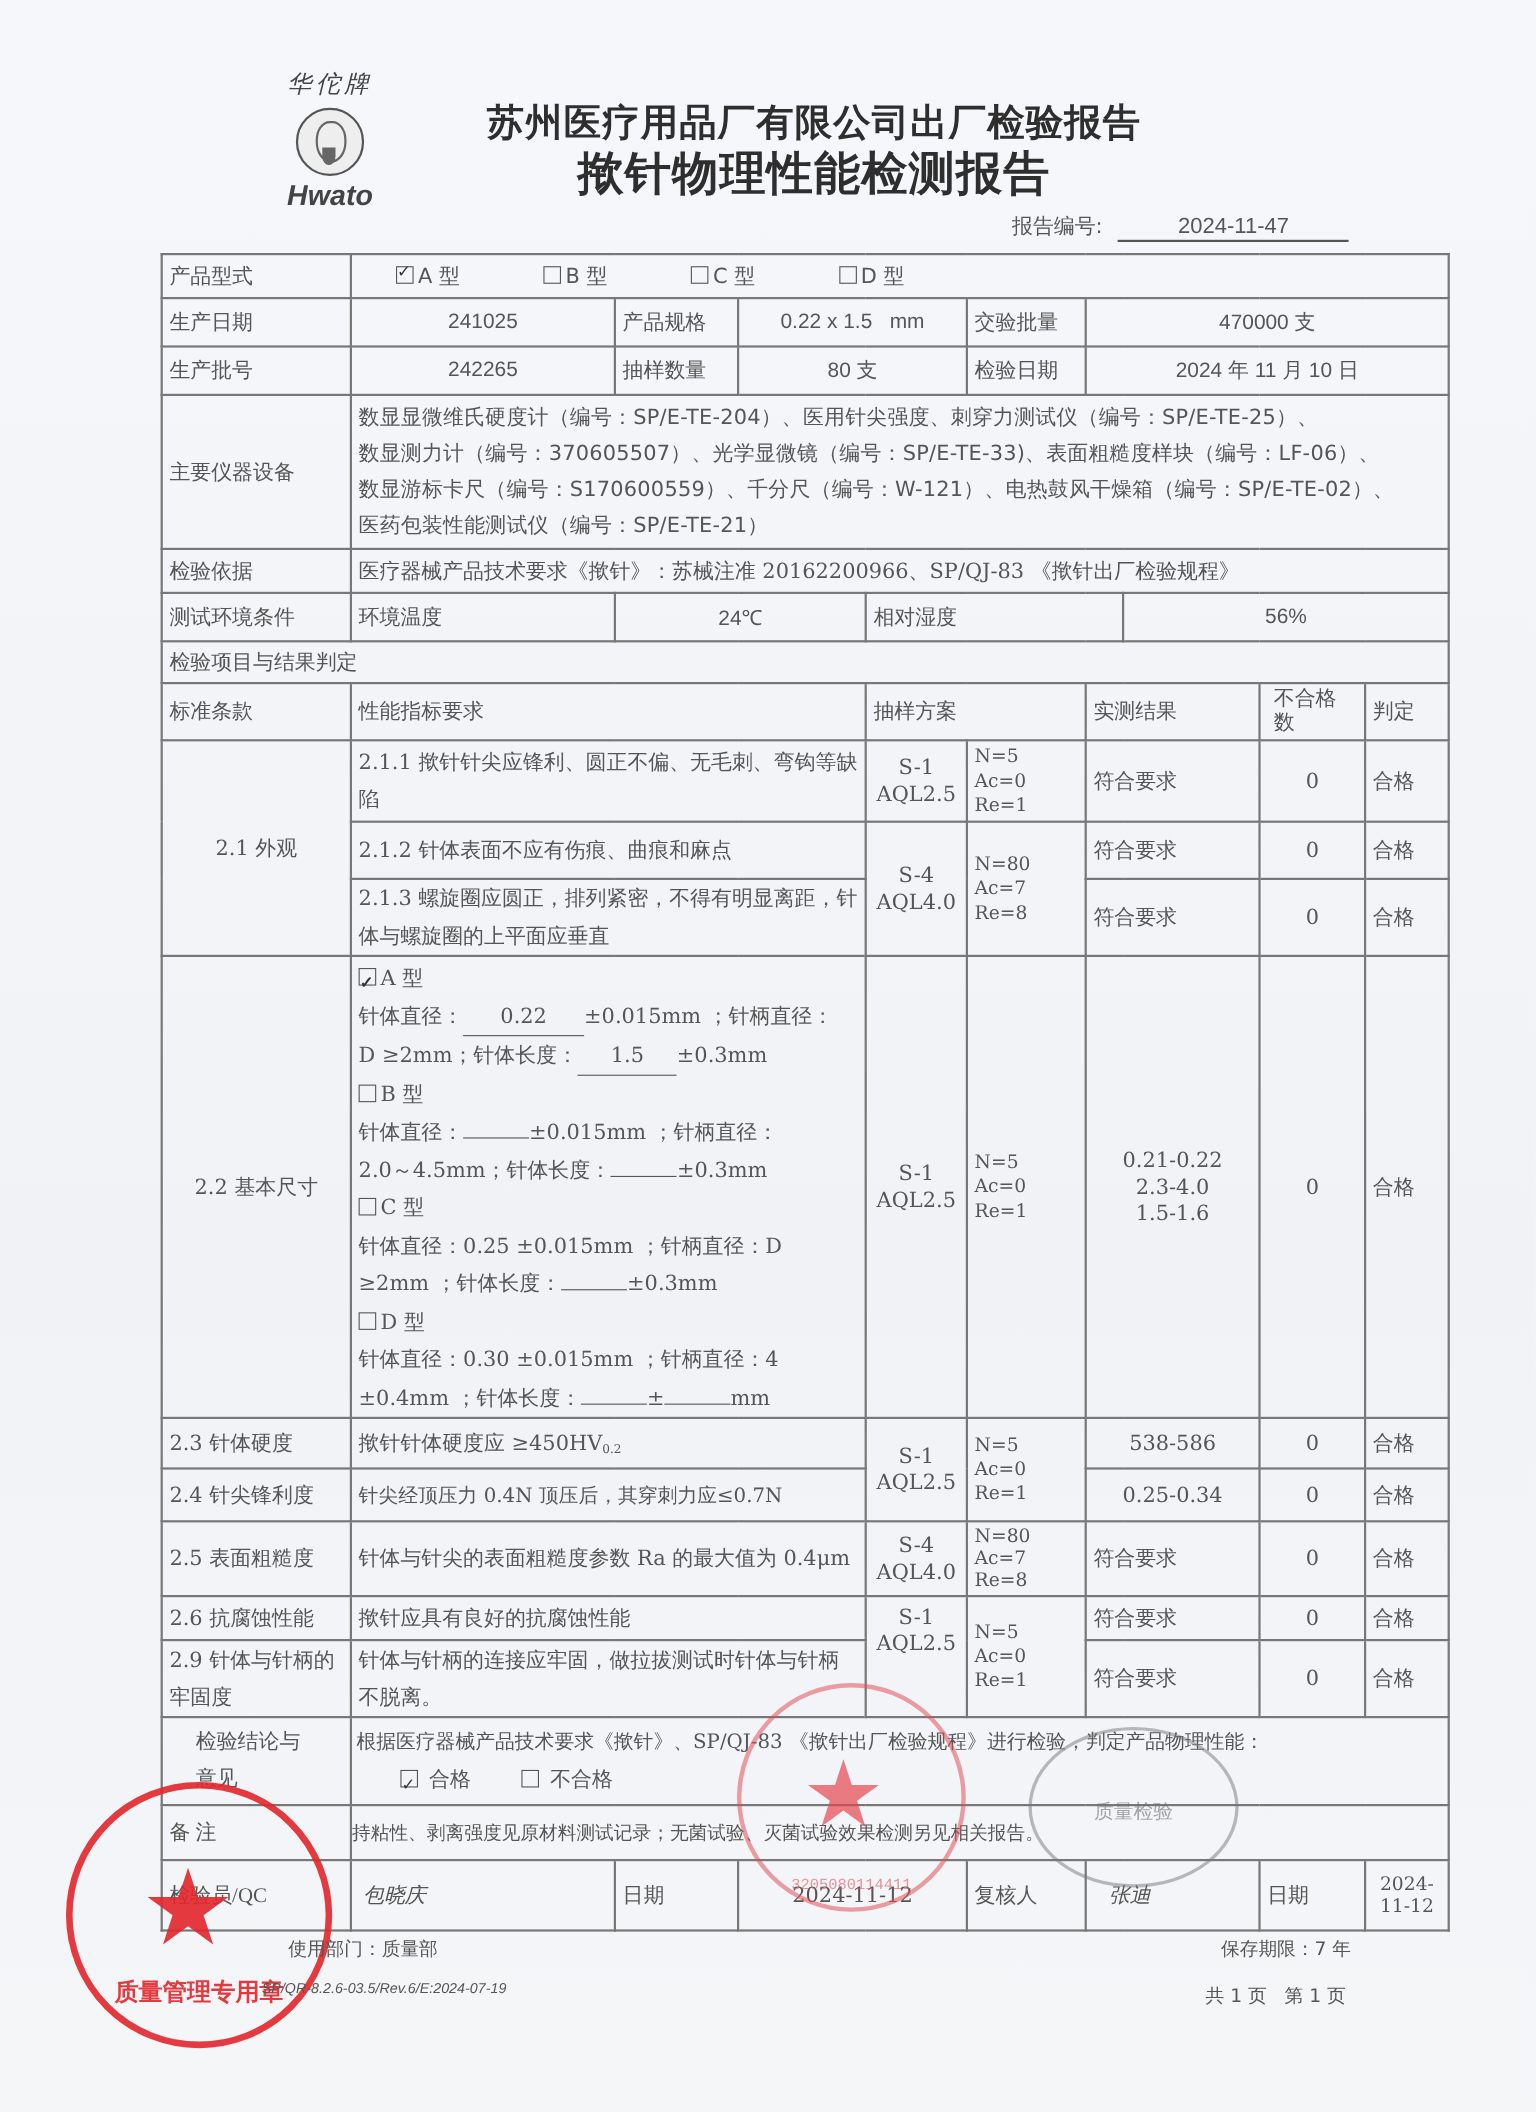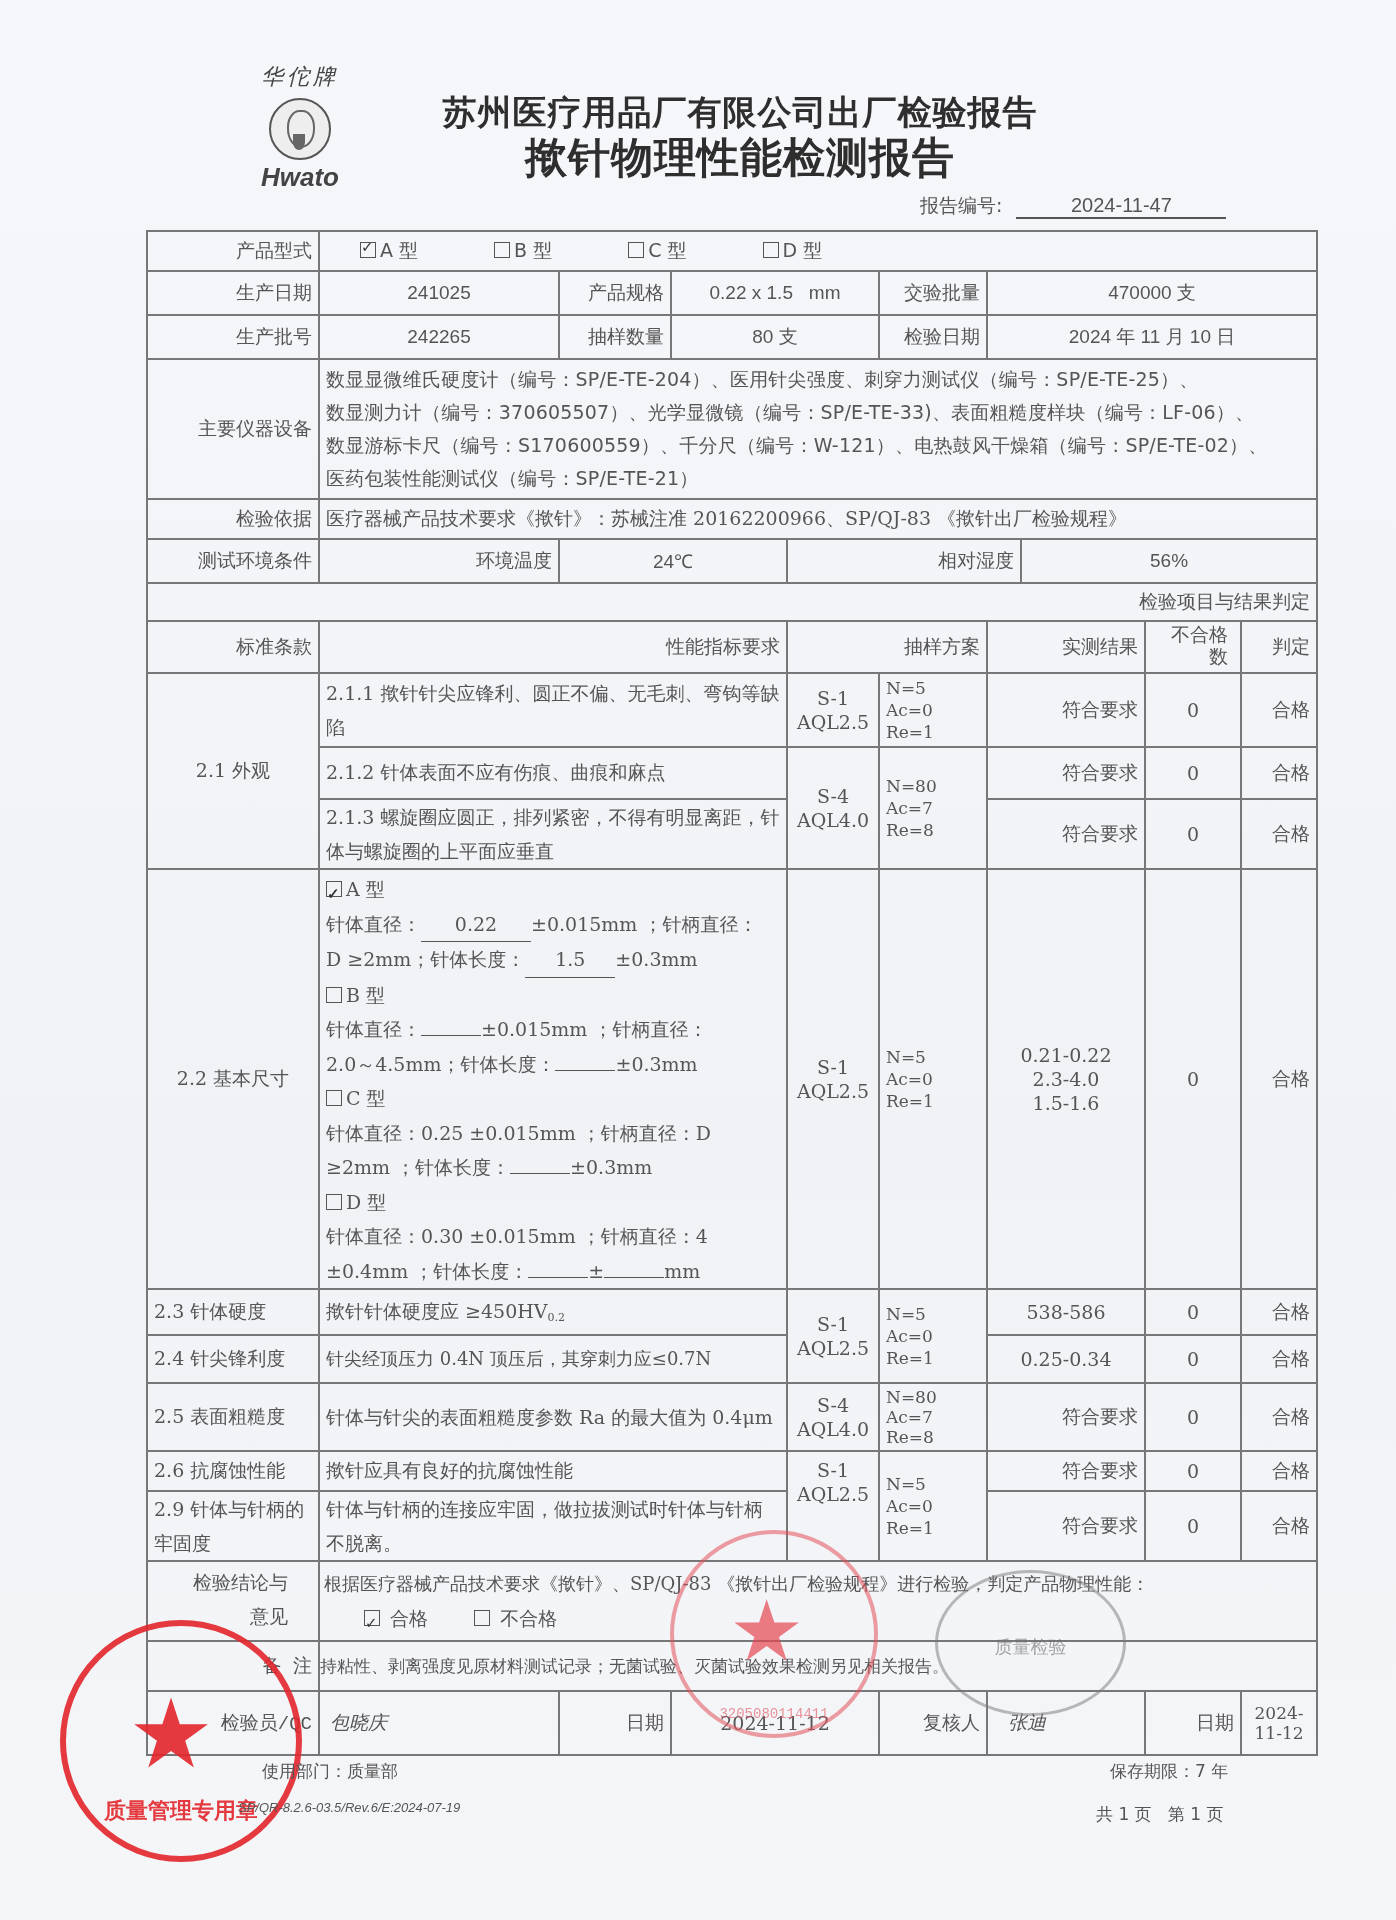--- a/index.html
+++ b/index.html
@@ -24,21 +24,21 @@
   .title .t2 { font-size:42px; letter-spacing:1px; line-height:48px; }
   .report-no { position:absolute; left:920px; top:193px; font-family:"DejaVu Sans",sans-serif; font-size:19px; color:#555; }
   .report-no .val { display:inline-block; width:210px; text-align:center; border-bottom:2px solid #555;
     font-family:"Liberation Sans",sans-serif; font-size:20px; margin-left:14px; }
 
   table.rep { position:absolute; left:146px; top:230px; width:1170px; border-collapse:collapse; table-layout:fixed; }
   table.rep td { border:2px solid #777; padding:0 6px; font-size:19px; color:#555; vertical-align:middle; }
   .c { text-align:center; }
   .sans { font-family:"Liberation Sans",sans-serif; }
   .dj { font-family:"DejaVu Sans",sans-serif; }
-  .lbl { text-align:right; font-family:Liberation Mono, monospace; color:#555;border-radius:17px; }
+  .lbl { text-align:left; font-family:Liberation Serif, serif; color:#555;border-radius:17px; }
   .small { font-size:17px; }
   .lh { line-height:34px; }
   .box { display:inline-block; width:14px; height:14px; border:1.5px solid #555; vertical-align:-1px; margin-right:4px; position:relative; }
   .box.checked::after { content:"✓"; position:absolute; left:0px; top:-5px; font-size:15px; font-weight:bold; color:#333; }
   .ul { display:inline-block; border-bottom:1.5px solid #555; min-width:80px; text-align:center; }
   .ul.s { min-width:60px; }
   .sub { font-size:11px; vertical-align:-3px; }
 
   .stamp-red { position:absolute; left:60px; top:1620px; width:230px; height:230px; border:6px solid #e3262c;
     border-radius:50%; opacity:0.9; pointer-events:none; }

